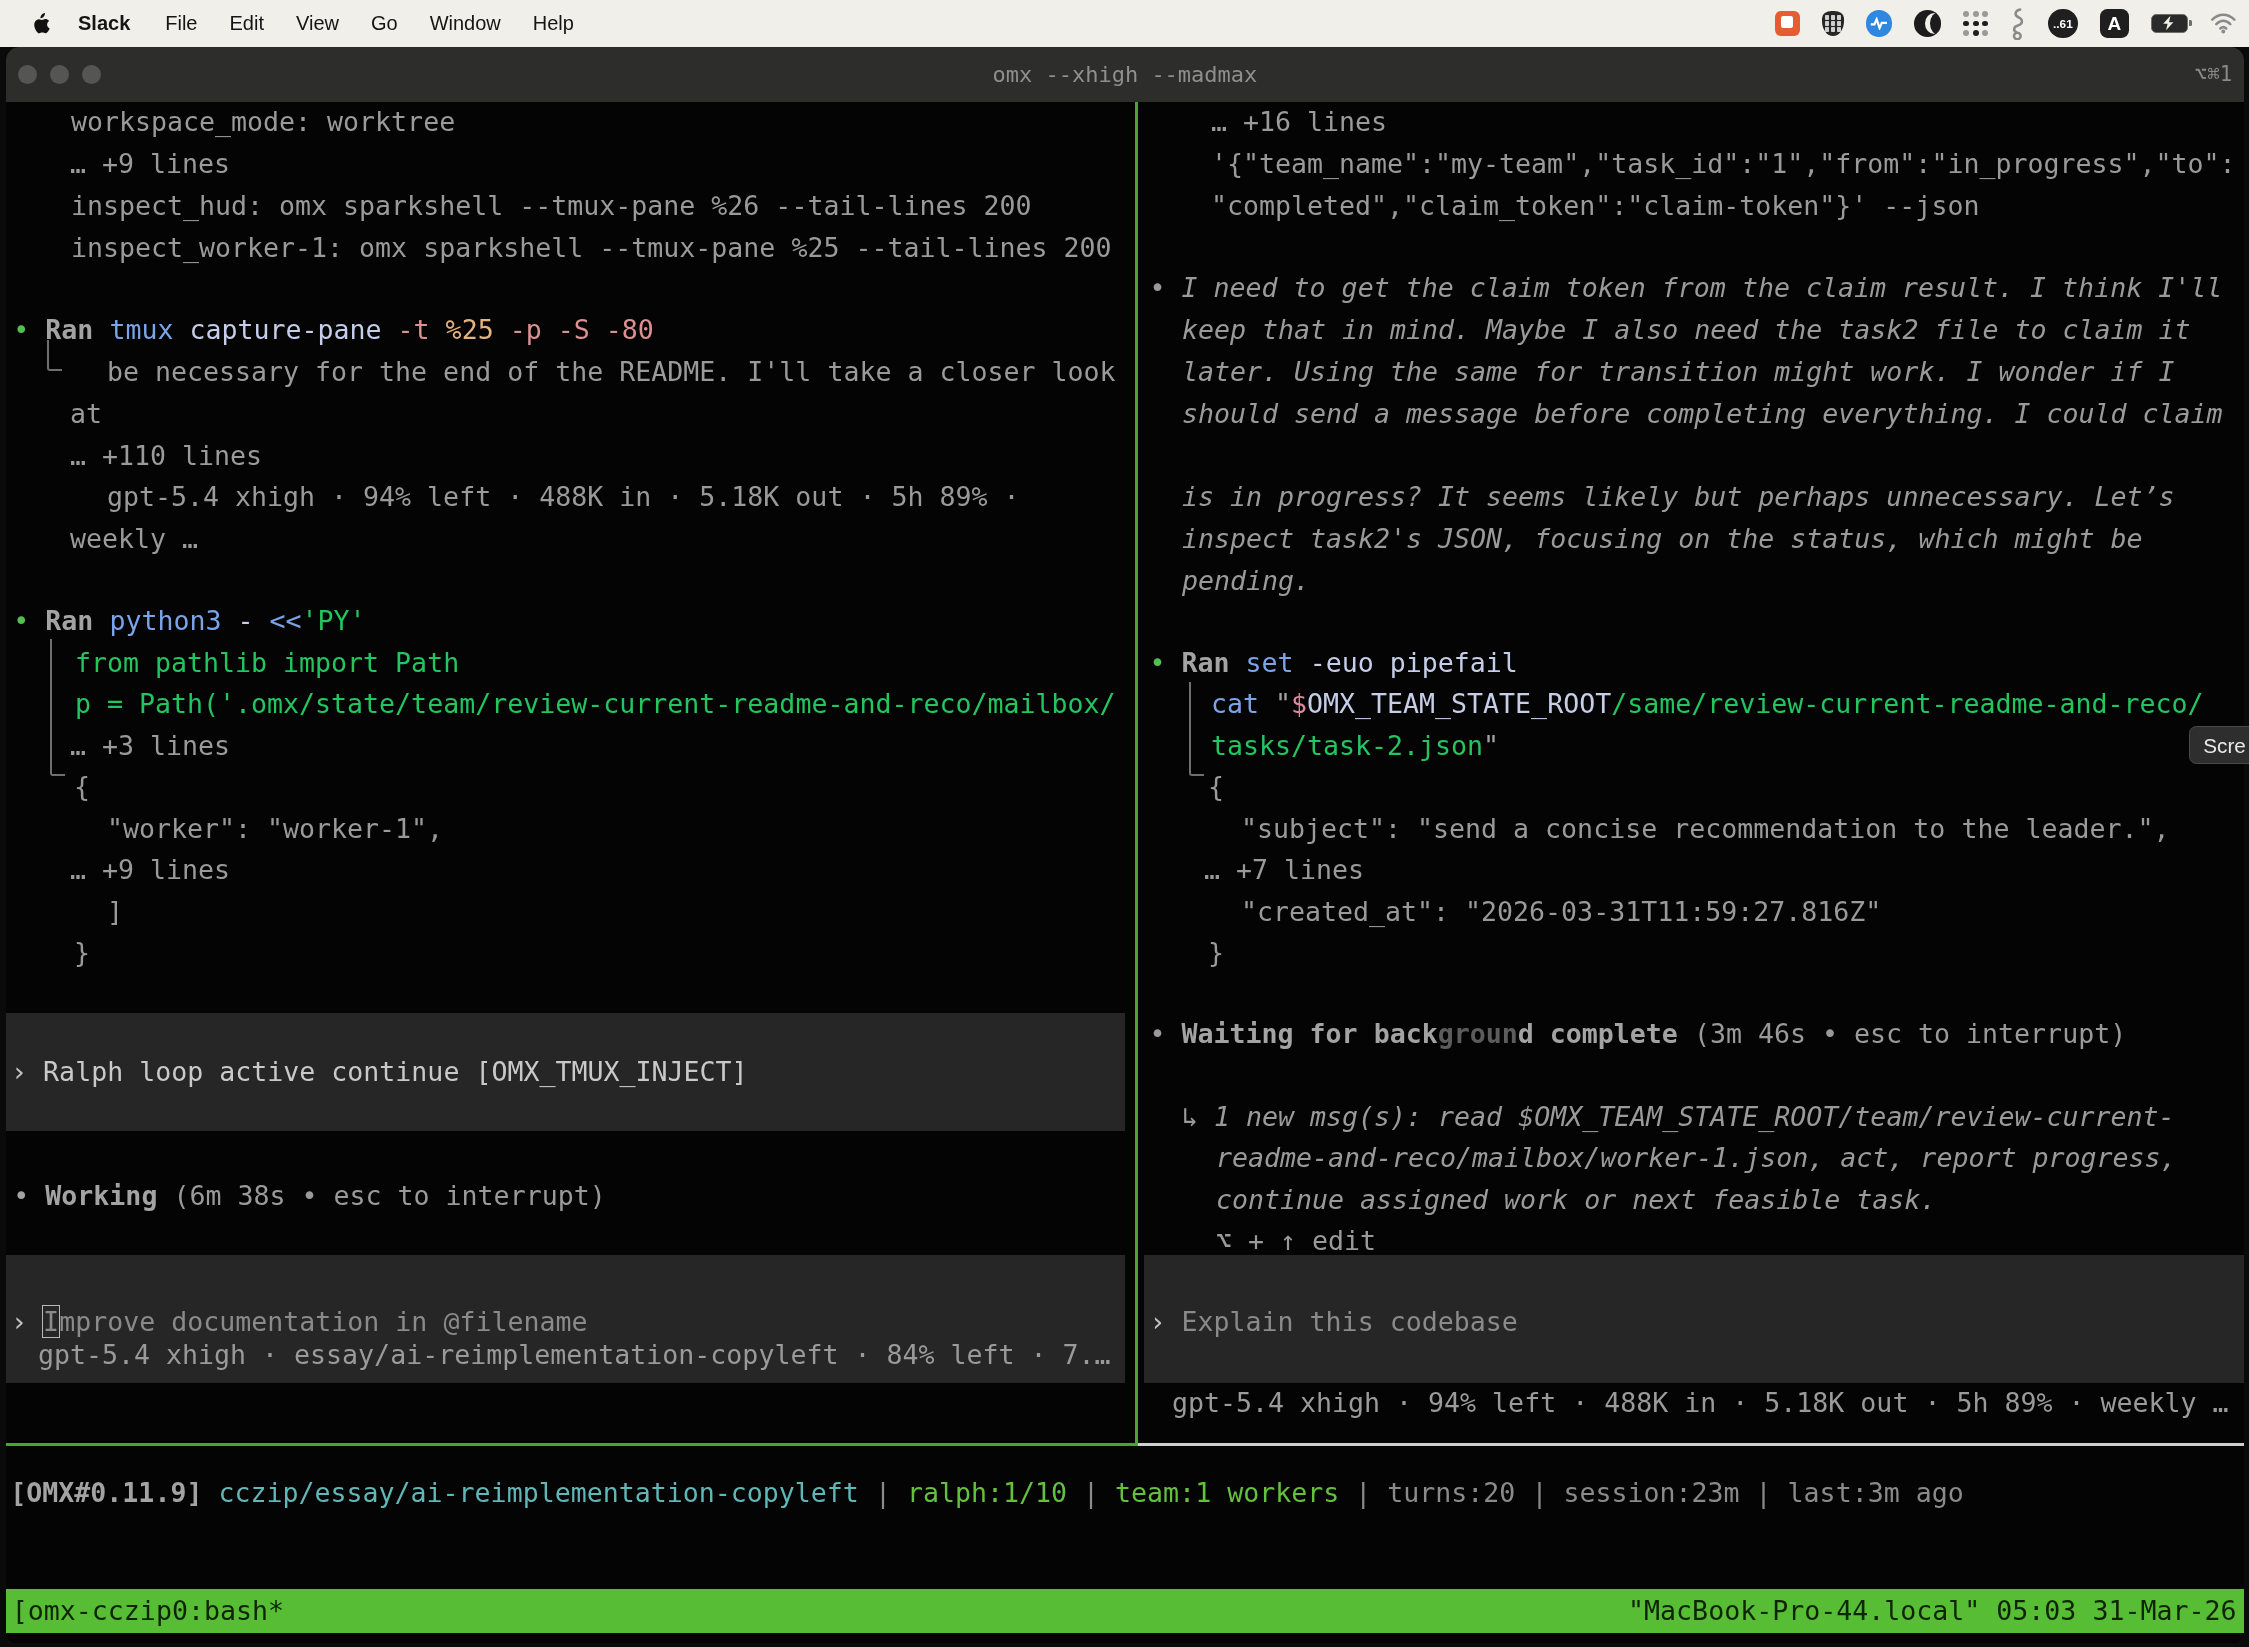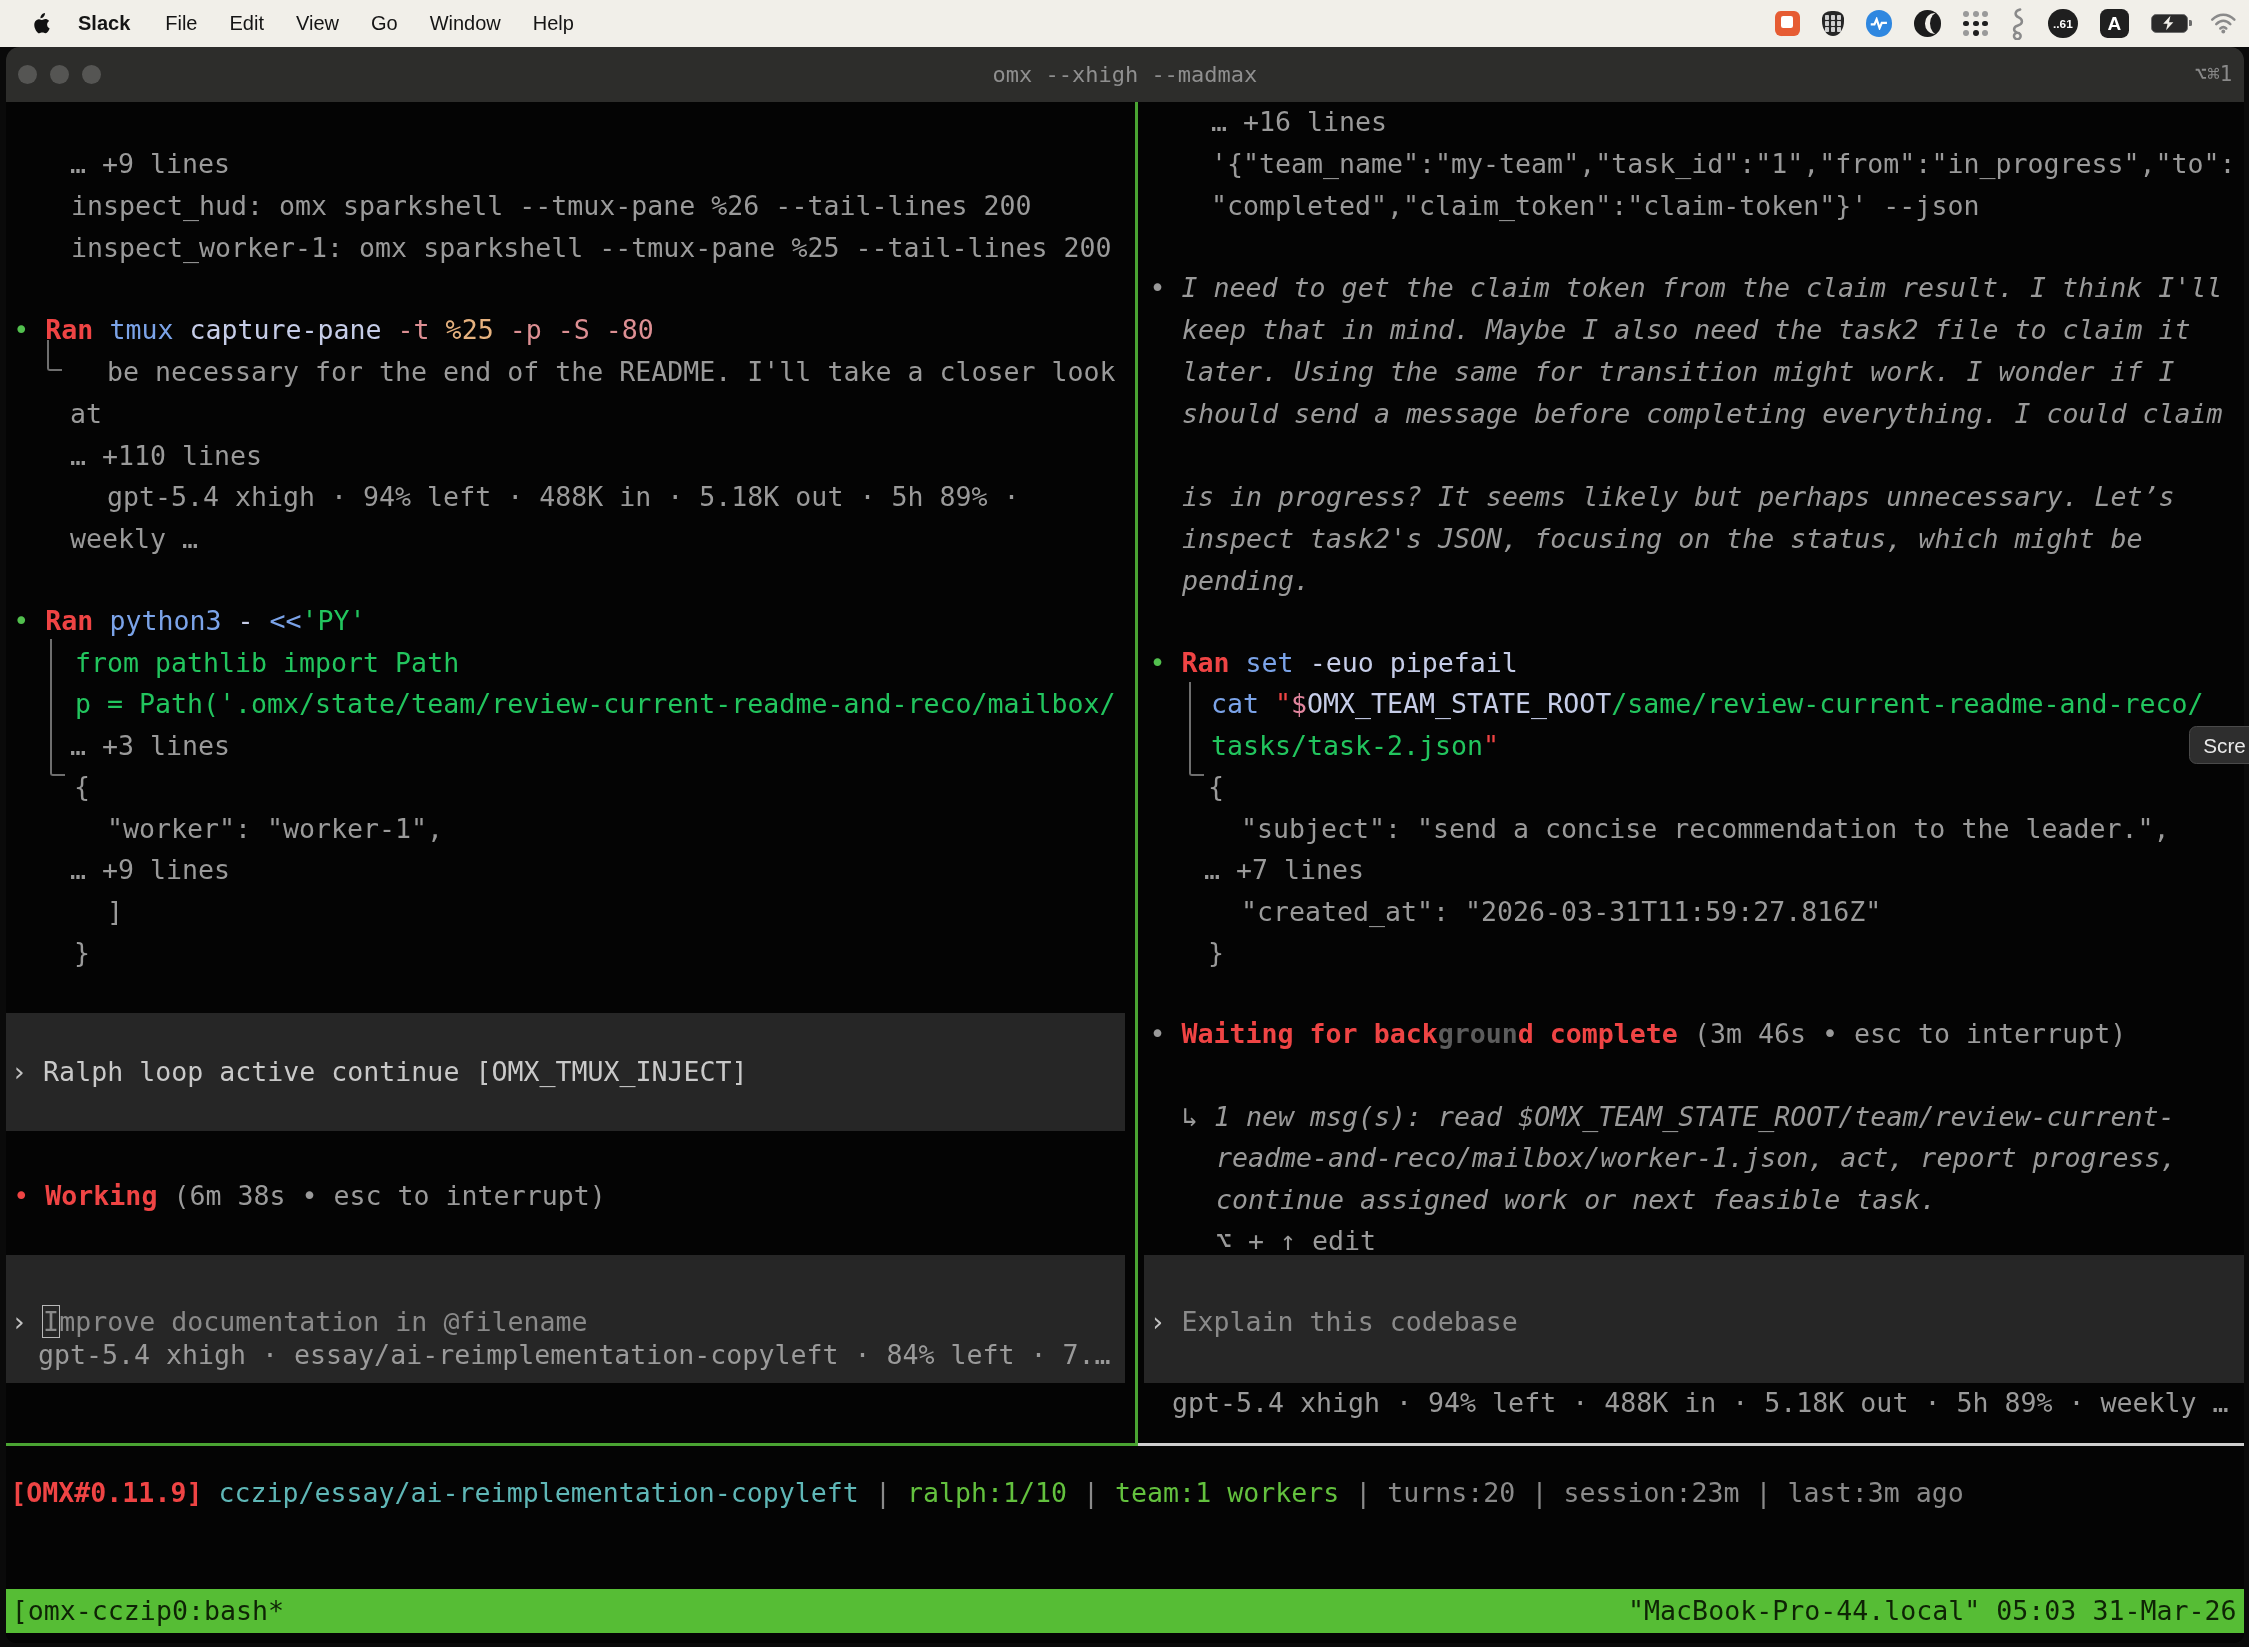--- a/index.html
+++ b/index.html
@@ -56,21 +56,21 @@
   .border-left-bottom { position:absolute; left:0; top:1341px; width:1132px; height:3px; background:#4aa432; }
   .border-right-bottom { position:absolute; left:1132px; top:1341px; width:1106px; height:3px; background:#cfcfcf; }
 
   .tline { position:absolute; height:41px; line-height:41px; white-space:pre; font-size:26.6px; z-index:2; }
   .seg { }
   .bold { font-weight:bold; }
   .ital { font-style:italic; }
   .c-gray   { color:#9a9a9a; }
   .c-dgray  { color:#8a8a8a; }
   .c-lgray  { color:#c9c9c9; }
-  .c-white  { color:#ef4444; }
+  .c-white  { color:#a3a3a3; }
   .c-dim    { color:#5c5c5c; }
   .c-blue   { color:#7ba3e8; }
   .c-lav    { color:#c6cde8; }
   .c-salmon { color:#dd8f93; }
   .c-orange { color:#e6b27f; }
   .c-grn    { color:#22c55e; }
   .c-bull   { color:#52c04e; }
   .c-pink   { color:#e2859e; }
   .c-prompt { color:#c2c2c2; }
   .c-cyan   { color:#5fb7b7; }
@@ -185,20 +185,21 @@
     <div class="win-title">omx --xhigh --madmax</div>
     <div class="win-hint">⌥⌘1</div>
   </div>
 
   <div class="terminal">
     <div class="pane pane-left" id="pane-left">
         <div class="band" style="top: 911px; height: 118px;"></div>
         <div class="band" style="top: 1153px; height: 128px;"></div>
         <div class="connector" style="left: 41px; top: 238px; width: 14.8px; height: 31px;"></div>
         <div class="connector" style="left: 44px; top: 537px; width: 14.8px; height: 137px;"></div>
+        <div class="tline" style="top: -0.7px; left: 65px;"><span class="seg c-gray">workspace_mode: worktree</span></div>
         <div class="tline" style="top: 41px; left: 64px;"><span class="seg c-gray">… +9 lines</span></div>
         <div class="tline" style="top: 83px; left: 65px;"><span class="seg c-gray">inspect_hud: omx sparkshell --tmux-pane %26 --tail-lines 200</span></div>
         <div class="tline" style="top: 125px; left: 65px;"><span class="seg c-gray">inspect_worker-1: omx sparkshell --tmux-pane %25 --tail-lines 200</span></div>
         <div class="tline" style="top: 207px; left: 7.4px;"><span class="seg c-bull">•</span><span class="seg c-gray"> </span><span class="seg c-white bold">Ran</span><span class="seg c-gray"> </span><span class="seg c-blue">tmux</span><span class="seg c-lav"> capture-pane</span><span class="seg c-salmon"> -t</span><span class="seg c-orange"> %25</span><span class="seg c-salmon"> -p -S -80</span></div>
         <div class="tline" style="top: 249px; left: 101px;"><span class="seg c-gray">be necessary for the end of the README. I'll take a closer look</span></div>
         <div class="tline" style="top: 291px; left: 64px;"><span class="seg c-gray">at</span></div>
         <div class="tline" style="top: 333px; left: 64px;"><span class="seg c-gray">… +110 lines</span></div>
         <div class="tline" style="top: 374px; left: 101px;"><span class="seg c-gray">gpt-5.4 xhigh · 94% left · 488K in · 5.18K out · 5h 89% ·</span></div>
         <div class="tline" style="top: 416px; left: 64px;"><span class="seg c-gray">weekly …</span></div>
         <div class="tline" style="top: 498px; left: 7.4px;"><span class="seg c-bull">•</span><span class="seg c-gray"> </span><span class="seg c-white bold">Ran</span><span class="seg c-gray"> </span><span class="seg c-blue">python3</span><span class="seg c-lav"> - </span><span class="seg c-blue">&lt;&lt;</span><span class="seg c-grn">'PY'</span></div>

